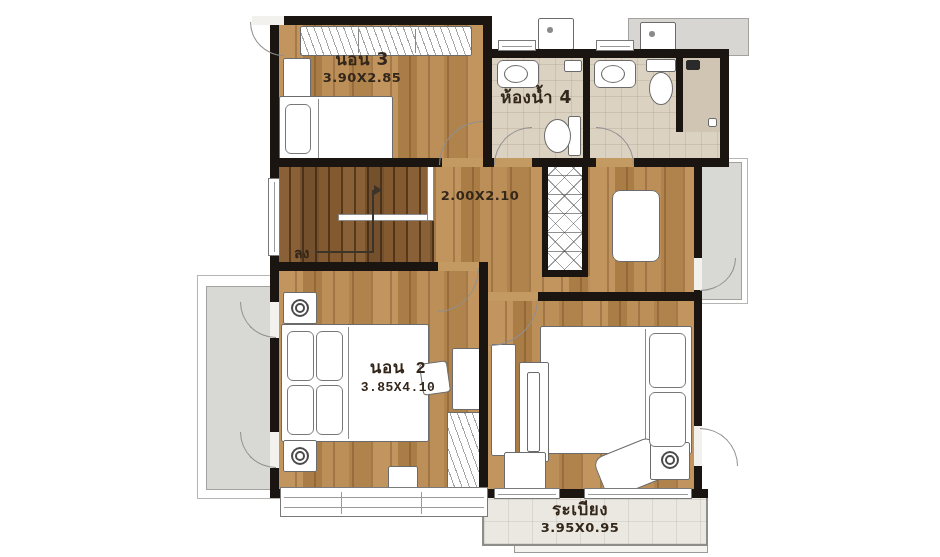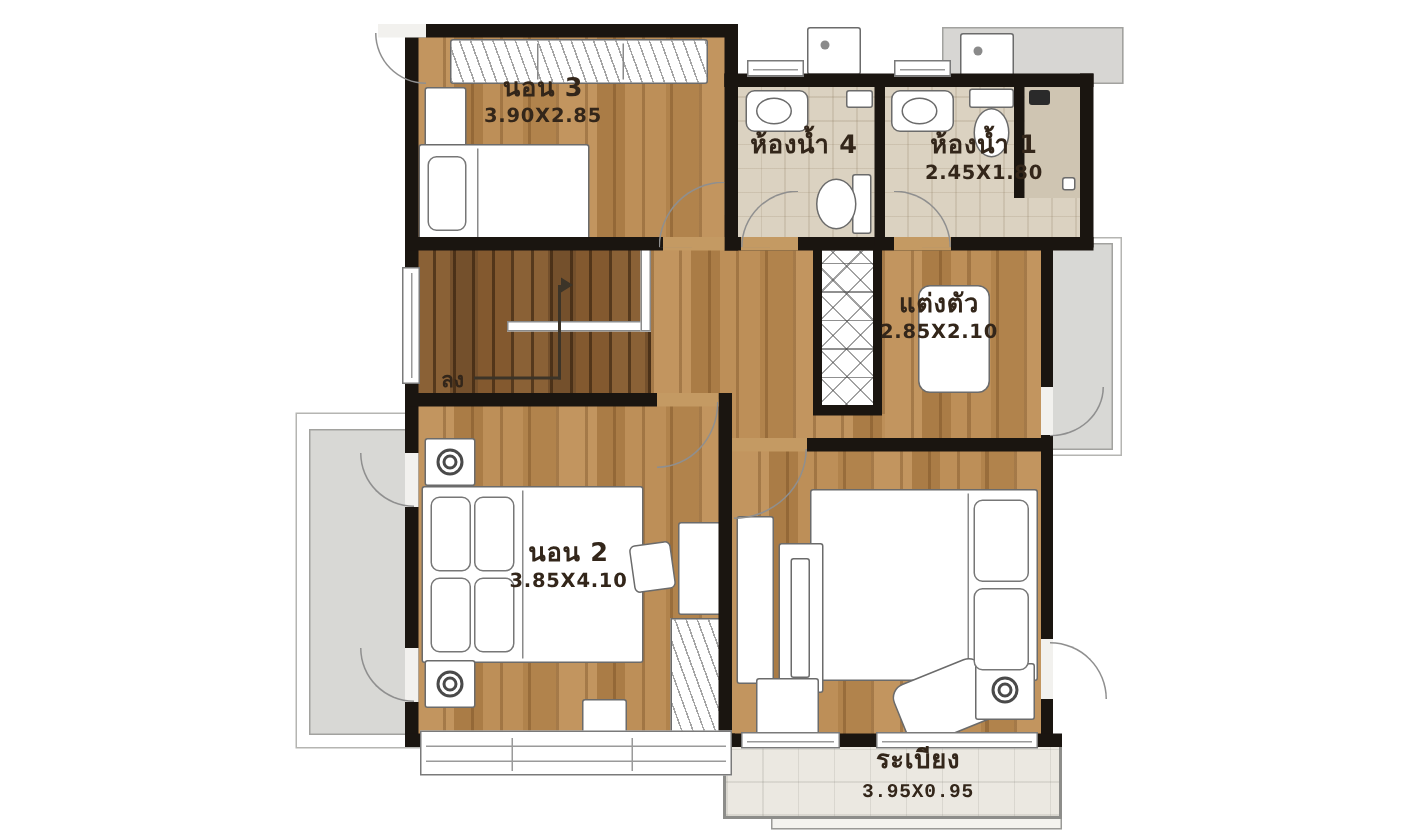--- a/index.html
+++ b/index.html
@@ -220,33 +220,26 @@
       <i style="left:8px;top:8px;width:6px;height:6px;border-radius:50%;"></i>
     </div>
 
   <div class="label" style="left:292px;top:48px;width:140px;">
     <span class="nm">นอน 3</span>
     <span class="dm">3.90X2.85</span>
   </div>
   <div class="label" style="left:468px;top:86px;width:136px;">
     <span class="nm">ห้องน้ำ 4</span>
   </div>
-  <div class="label" style="left:588px;top:86px;width:136px;">
-    <span class="nm">ห้องน้ำ 1</span>
-    <span class="dm">2.45X1.80</span>
-  </div>
   <div class="label" style="left:412px;top:188px;width:136px;">
-  </div>
-  <div class="label" style="left:558px;top:192px;width:136px;">
-    <span class="nm">แต่งตัว</span>
-    <span class="dm">2.85X2.10</span>
-  </div>
-  <div class="label" style="left:309px;top:358px;width:140px;">
+    <span class="dm">2.00X2.10</span>
+  </div>
+  <div class="label" style="left:328px;top:358px;width:140px;font-family:Liberation Mono, monospace;">
     <span class="nm">นอน 2</span>
     <span class="dm">3.85X4.10</span>
   </div>
-  <div class="label" style="left:538px;top:498px;width:148px;font-family:Liberation Mono, monospace;">
+  <div class="label" style="left:506px;top:498px;width:148px;">
     <span class="nm">ระเบียง</span>
     <span class="dm">3.95X0.95</span>
   </div>
   <div class="mini" style="left:294px;top:242px;font-family:Liberation Mono, monospace;">ลง</div>
 
 </div>
 
 </body></html>

